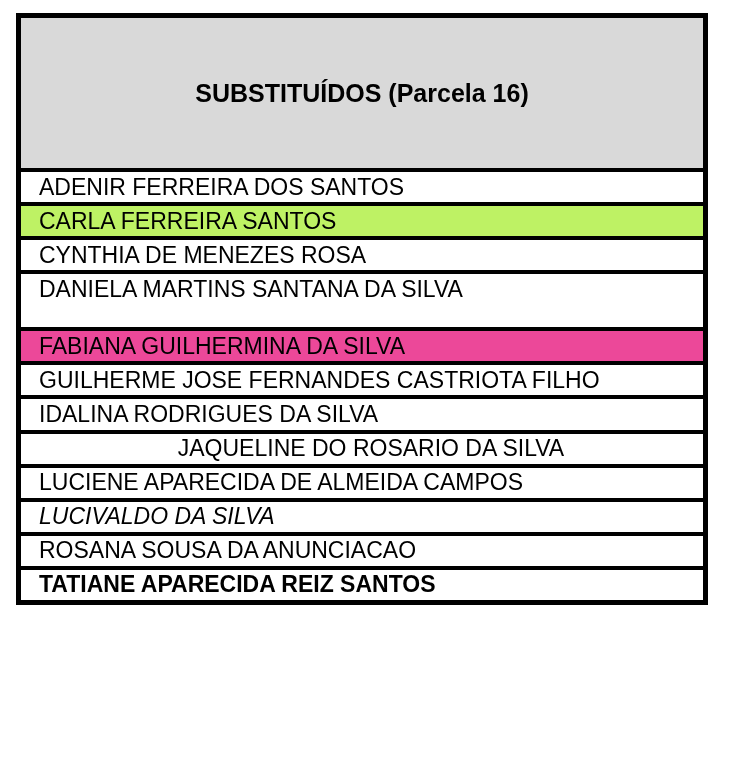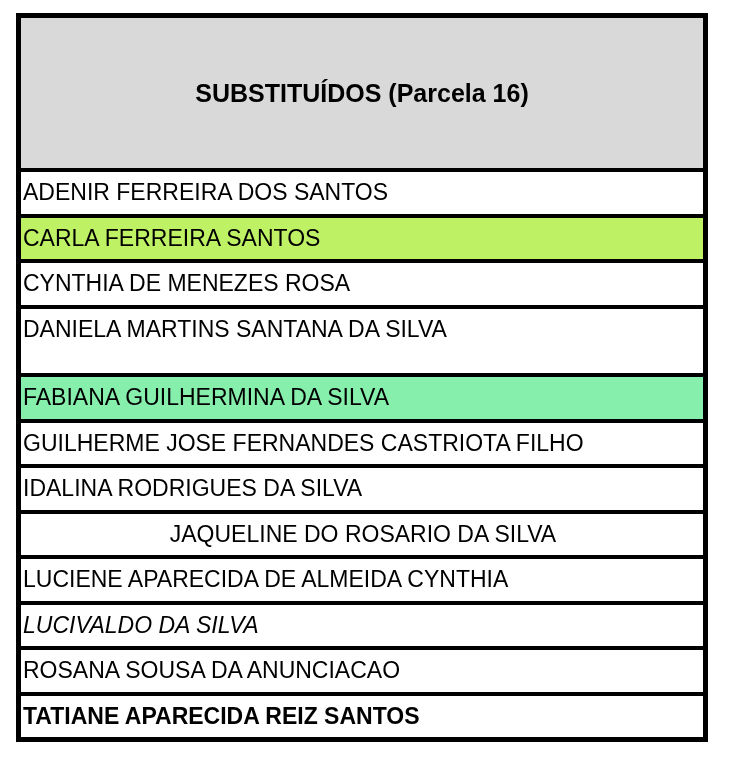--- a/index.html
+++ b/index.html
@@ -15,21 +15,21 @@
     width: 730px;
     height: 765px;
     background: #ffffff;
     overflow: hidden;
   }
   .table {
     position: absolute;
     left: 16px;
     top: 13px;
     width: 692px;
-    height: 729px;
+    height: 592px;
     box-sizing: border-box;
     border: 5px solid #000000;
     display: flex;
     flex-direction: column;
     background: #ffffff;
   }
   .table-header {
     height: 150px;
     flex: 0 0 150px;
     background: #d9d9d9;
@@ -52,21 +52,21 @@
     flex: 1 1 auto;
     border-top: 4px solid #000000;
     display: flex;
     align-items: center;
     background: #ffffff;
     overflow: hidden;
   }
   .row-text {
     font-size: 23px;
     color: #000000;
-    padding-left: 2px;
+    padding-left: 18px;
     white-space: nowrap;
     line-height: 1;
   }
 </style>
 </head>
 <body>
 
 <div class="page">
   <div class="table" style="border-color: rgb(0, 0, 0);">
     <div class="table-header" style="background: rgb(217, 217, 217);">
@@ -78,34 +78,34 @@
         </div>
         <div class="table-row" style="border-top-color: rgb(0, 0, 0); background: #bef264;">
           <span class="row-text">CARLA FERREIRA SANTOS</span>
         </div>
         <div class="table-row" style="border-top-color: rgb(0, 0, 0); background: rgb(255, 255, 255);">
           <span class="row-text">CYNTHIA DE MENEZES ROSA</span>
         </div>
         <div class="table-row" style="border-top-color: rgb(0, 0, 0); background: rgb(255, 255, 255);">
           <span class="row-text">DANIELA MARTINS SANTANA DA SILVA</span>
         </div>
-        <div class="table-row" style="border-top-color: rgb(0, 0, 0); background: #86efac; margin-top: 23px;">
+        <div class="table-row" style="border-top-color: rgb(0, 0, 0); background: #ec4899; margin-top: 23px;">
           <span class="row-text">FABIANA GUILHERMINA DA SILVA</span>
         </div>
         <div class="table-row" style="border-top-color: rgb(0, 0, 0); background: rgb(255, 255, 255);">
           <span class="row-text">GUILHERME JOSE FERNANDES CASTRIOTA FILHO</span>
         </div>
         <div class="table-row" style="border-top-color: rgb(0, 0, 0); background: rgb(255, 255, 255);">
           <span class="row-text">IDALINA RODRIGUES DA SILVA</span>
         </div>
         <div class="table-row" style="border-top-color: rgb(0, 0, 0); background: rgb(255, 255, 255); justify-content: center;">
           <span class="row-text">JAQUELINE DO ROSARIO DA SILVA</span>
         </div>
         <div class="table-row" style="border-top-color: rgb(0, 0, 0); background: rgb(255, 255, 255);">
-          <span class="row-text">LUCIENE APARECIDA DE ALMEIDA CYNTHIA</span>
+          <span class="row-text">LUCIENE APARECIDA DE ALMEIDA CAMPOS</span>
         </div>
         <div class="table-row" style="border-top-color: rgb(0, 0, 0); background: rgb(255, 255, 255); font-style: italic;">
           <span class="row-text">LUCIVALDO DA SILVA</span>
         </div>
         <div class="table-row" style="border-top-color: rgb(0, 0, 0); background: rgb(255, 255, 255);">
           <span class="row-text">ROSANA SOUSA DA ANUNCIACAO</span>
         </div>
         <div class="table-row" style="border-top-color: rgb(0, 0, 0); background: rgb(255, 255, 255); font-weight: bold;">
           <span class="row-text">TATIANE APARECIDA REIZ SANTOS</span>
         </div>

